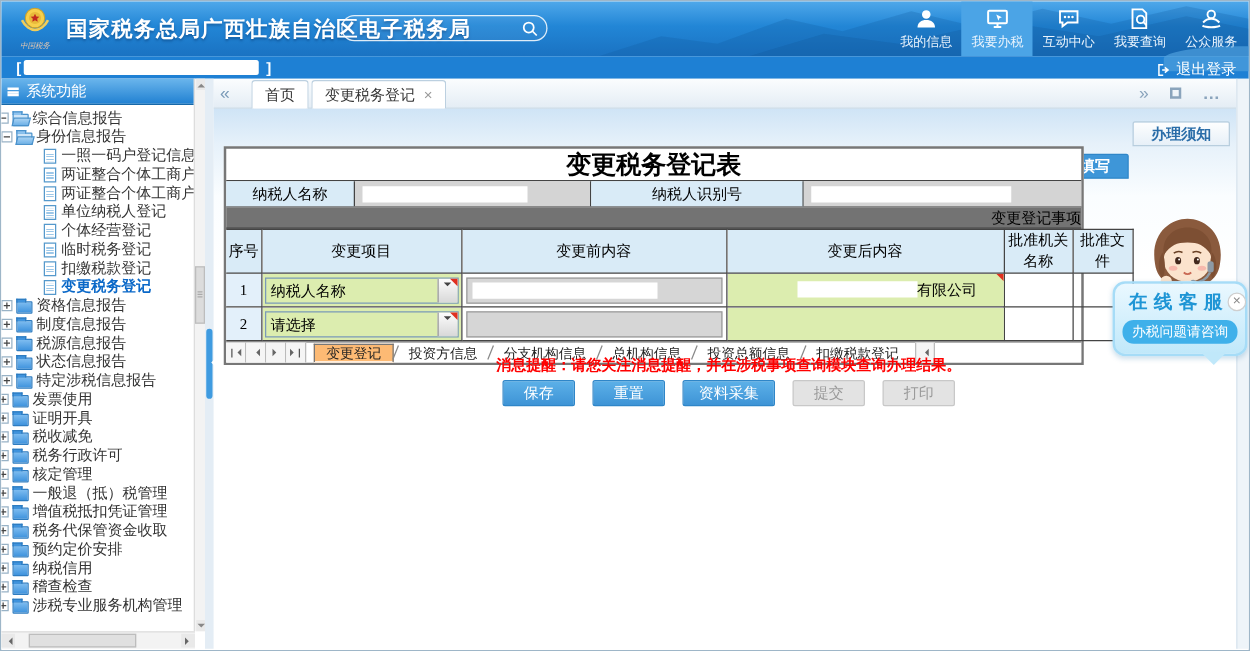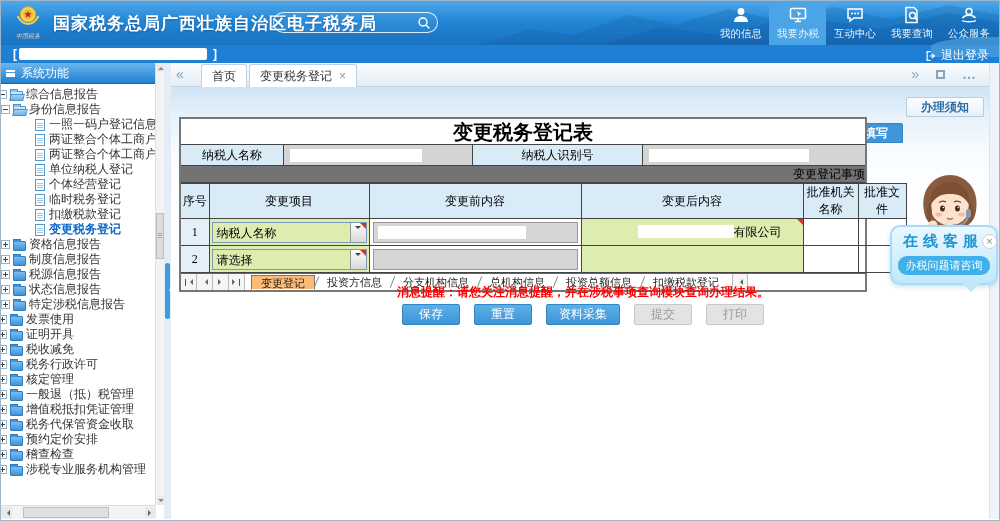--- a/index.html
+++ b/index.html
@@ -331,20 +331,25 @@
         </div>
         <div class="ti lv0">
           <span class="exp plus"></span>
           <span class="ic folder"></span>
           <span class="tl">税务代保管资金收取</span>
         </div>
         <div class="ti lv0">
           <span class="exp plus"></span>
           <span class="ic folder"></span>
           <span class="tl">预约定价安排</span>
+        </div>
+        <div class="ti lv0">
+          <span class="exp plus"></span>
+          <span class="ic folder"></span>
+          <span class="tl">纳税信用</span>
         </div>
         <div class="ti lv0">
           <span class="exp plus"></span>
           <span class="ic folder"></span>
           <span class="tl">稽查检查</span>
         </div>
         <div class="ti lv0">
           <span class="exp plus"></span>
           <span class="ic folder"></span>
           <span class="tl">涉税专业服务机构管理</span>

